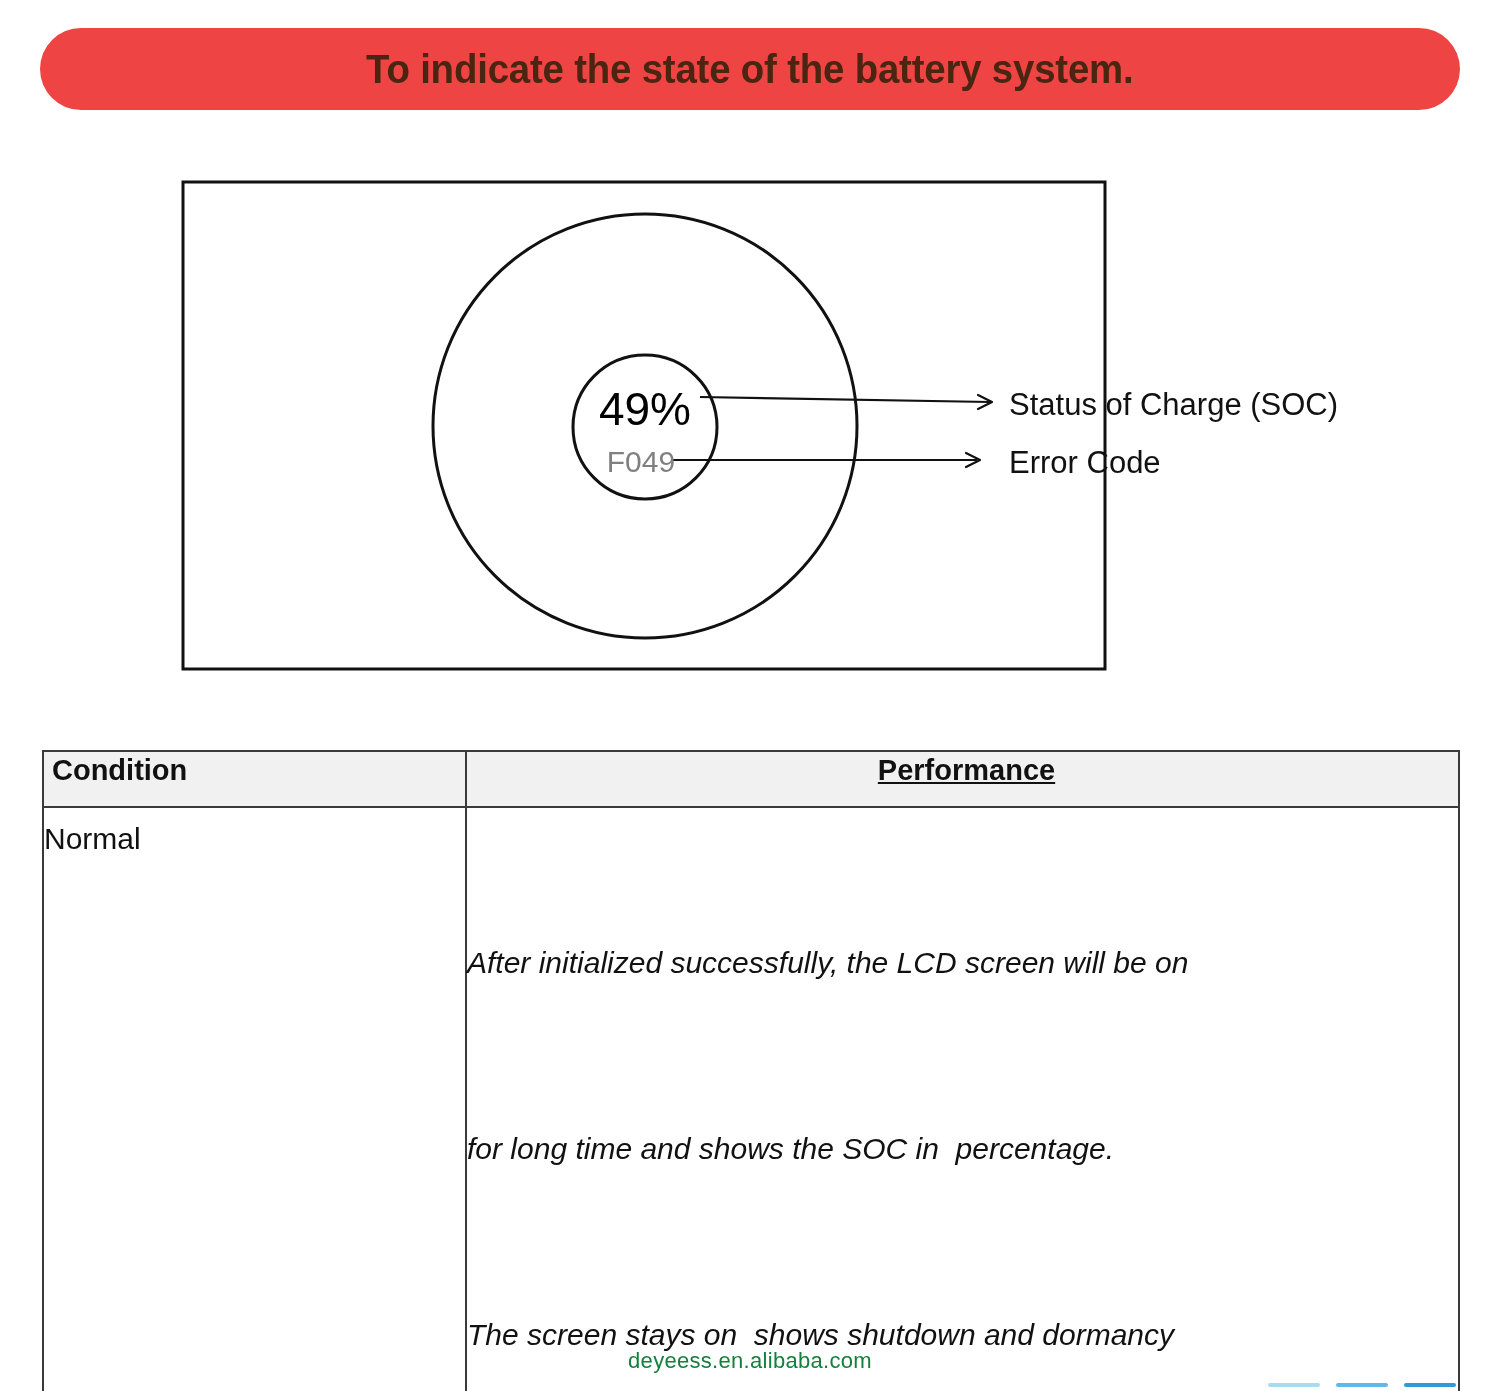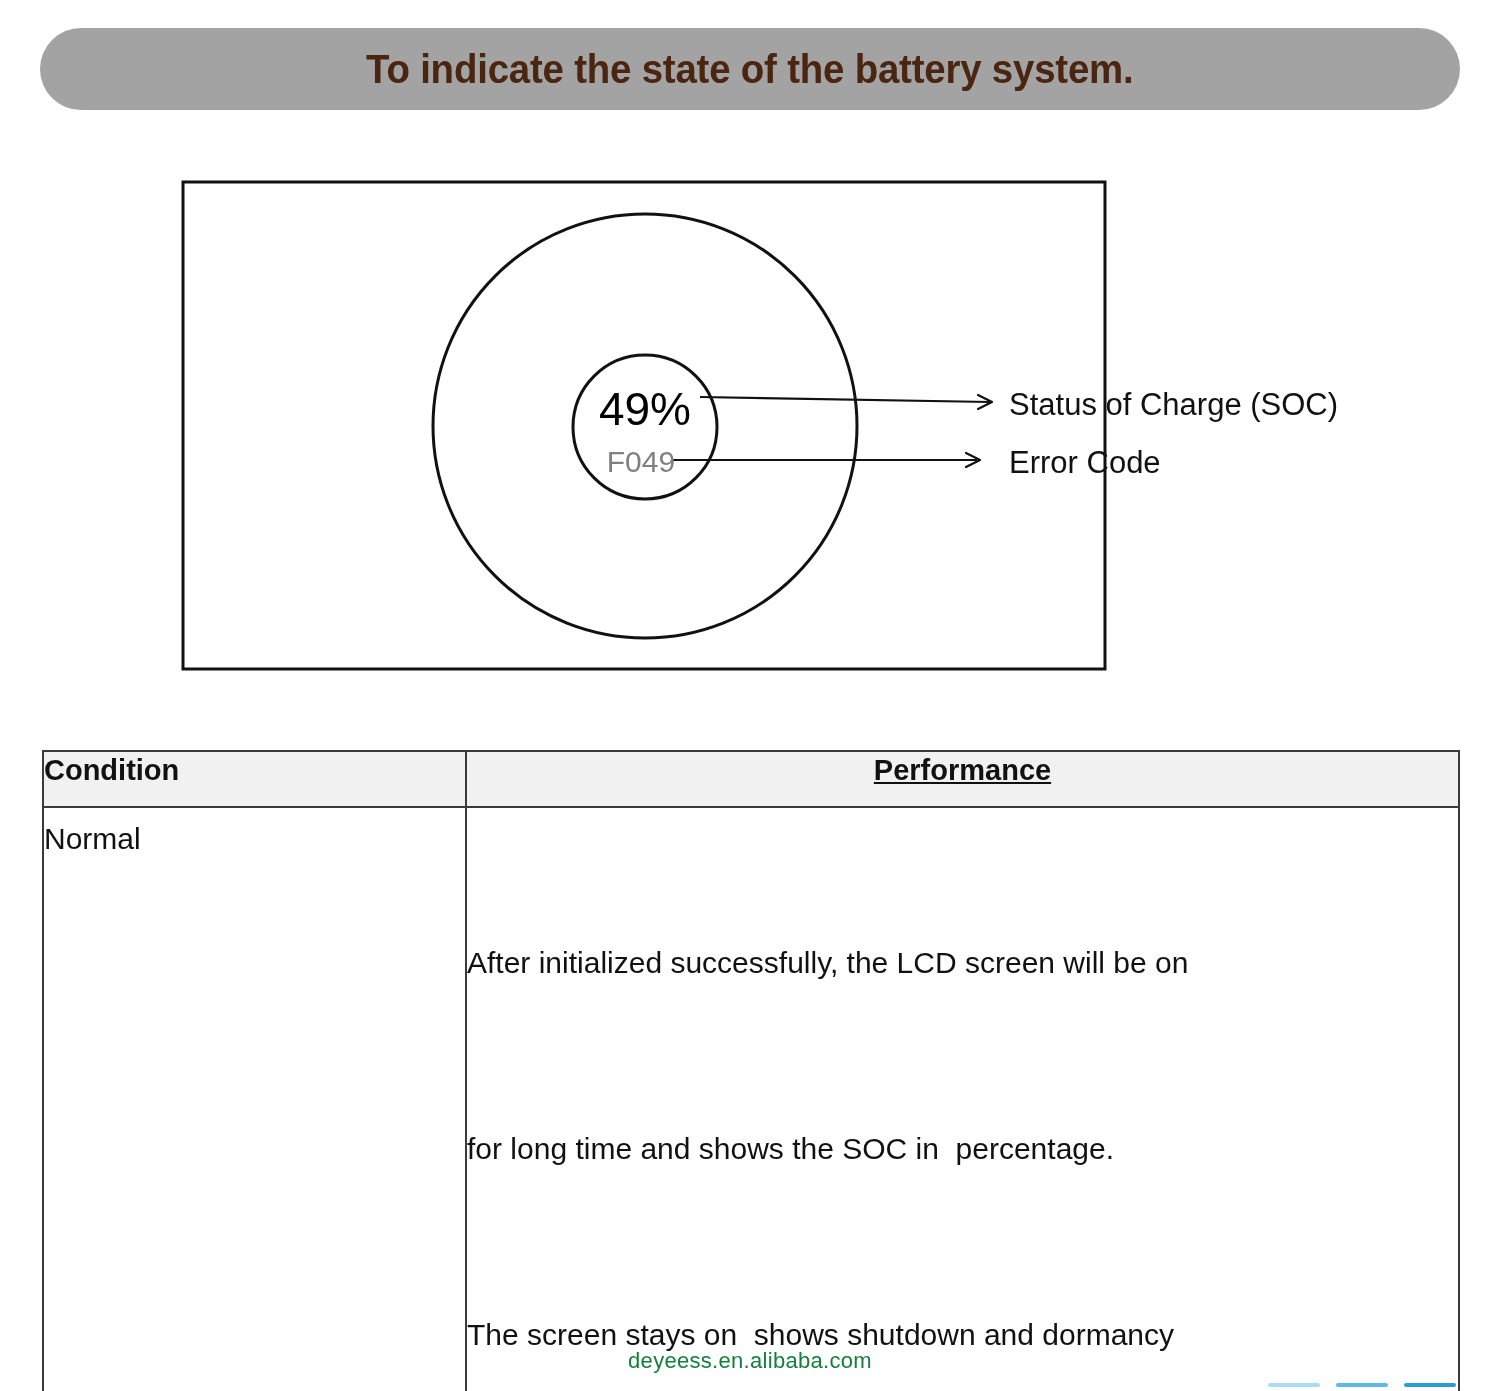--- a/index.html
+++ b/index.html
@@ -68,40 +68,40 @@
     border: 2px solid #3a3a3a;
     vertical-align: top;
     padding: 0;
   }
   #spec-table thead th {
     background: #F1F1F1;
     height: 48px;
     font-size: 29px;
     font-weight: bold;
     color: #111;
-    padding: 2px 0 4px 0;
+    padding: 2px 0 4px 8px;
   }
   th.col-condition { text-align: left;   padding-left: 20px; }
   th.col-performance { text-align: center; text-decoration: underline; }
   td.cell-condition {
     font-size: 30px;
     color: #111;
     padding: 10px 0 10px 20px;
     line-height: 62px;
     font-weight: normal;
   }
   td.cell-performance {
     font-size: 30px;
     color: #111;
     padding: 10px 14px 12px 20px;
     line-height: 62px;
     font-weight: normal;
     white-space: pre-wrap;
   }
-  .perf-line { display: block; }
+  .perf-line { display: block; font-style: italic; }
 
   
   #watermark {
     position: absolute;
     left: 0;
     top: 1348px;
     width: 1500px;
     text-align: center;
     font-size: 22px;
     color: #C9C9C9;
@@ -122,21 +122,21 @@
     height: 4px;
     border-radius: 2px;
   }
   .bbar-1 { left: 0px;   width: 52px; }
   .bbar-2 { left: 68px;  width: 52px; }
   .bbar-3 { left: 136px; width: 52px; }
 </style>
 </head>
 <body>
 
-<div id="title-banner" style="background: #a3a3a3;">
+<div id="title-banner" style="background: #ef4444;">
   <div id="title-text" style="color: rgb(74, 37, 17);">To indicate the state of the battery system.</div>
 </div>
 
 <div id="diagram-area">
   <svg id="diagram-svg" width="1500" height="580" viewBox="0 0 1500 580" xmlns="http://www.w3.org/2000/svg">
 
     <rect x="183" y="42" width="922" height="487" fill="#ffffff" stroke="#111111" stroke-width="3"></rect>
 
     <circle cx="645" cy="286" r="212" fill="none" stroke="#111111" stroke-width="3"></circle>
 

